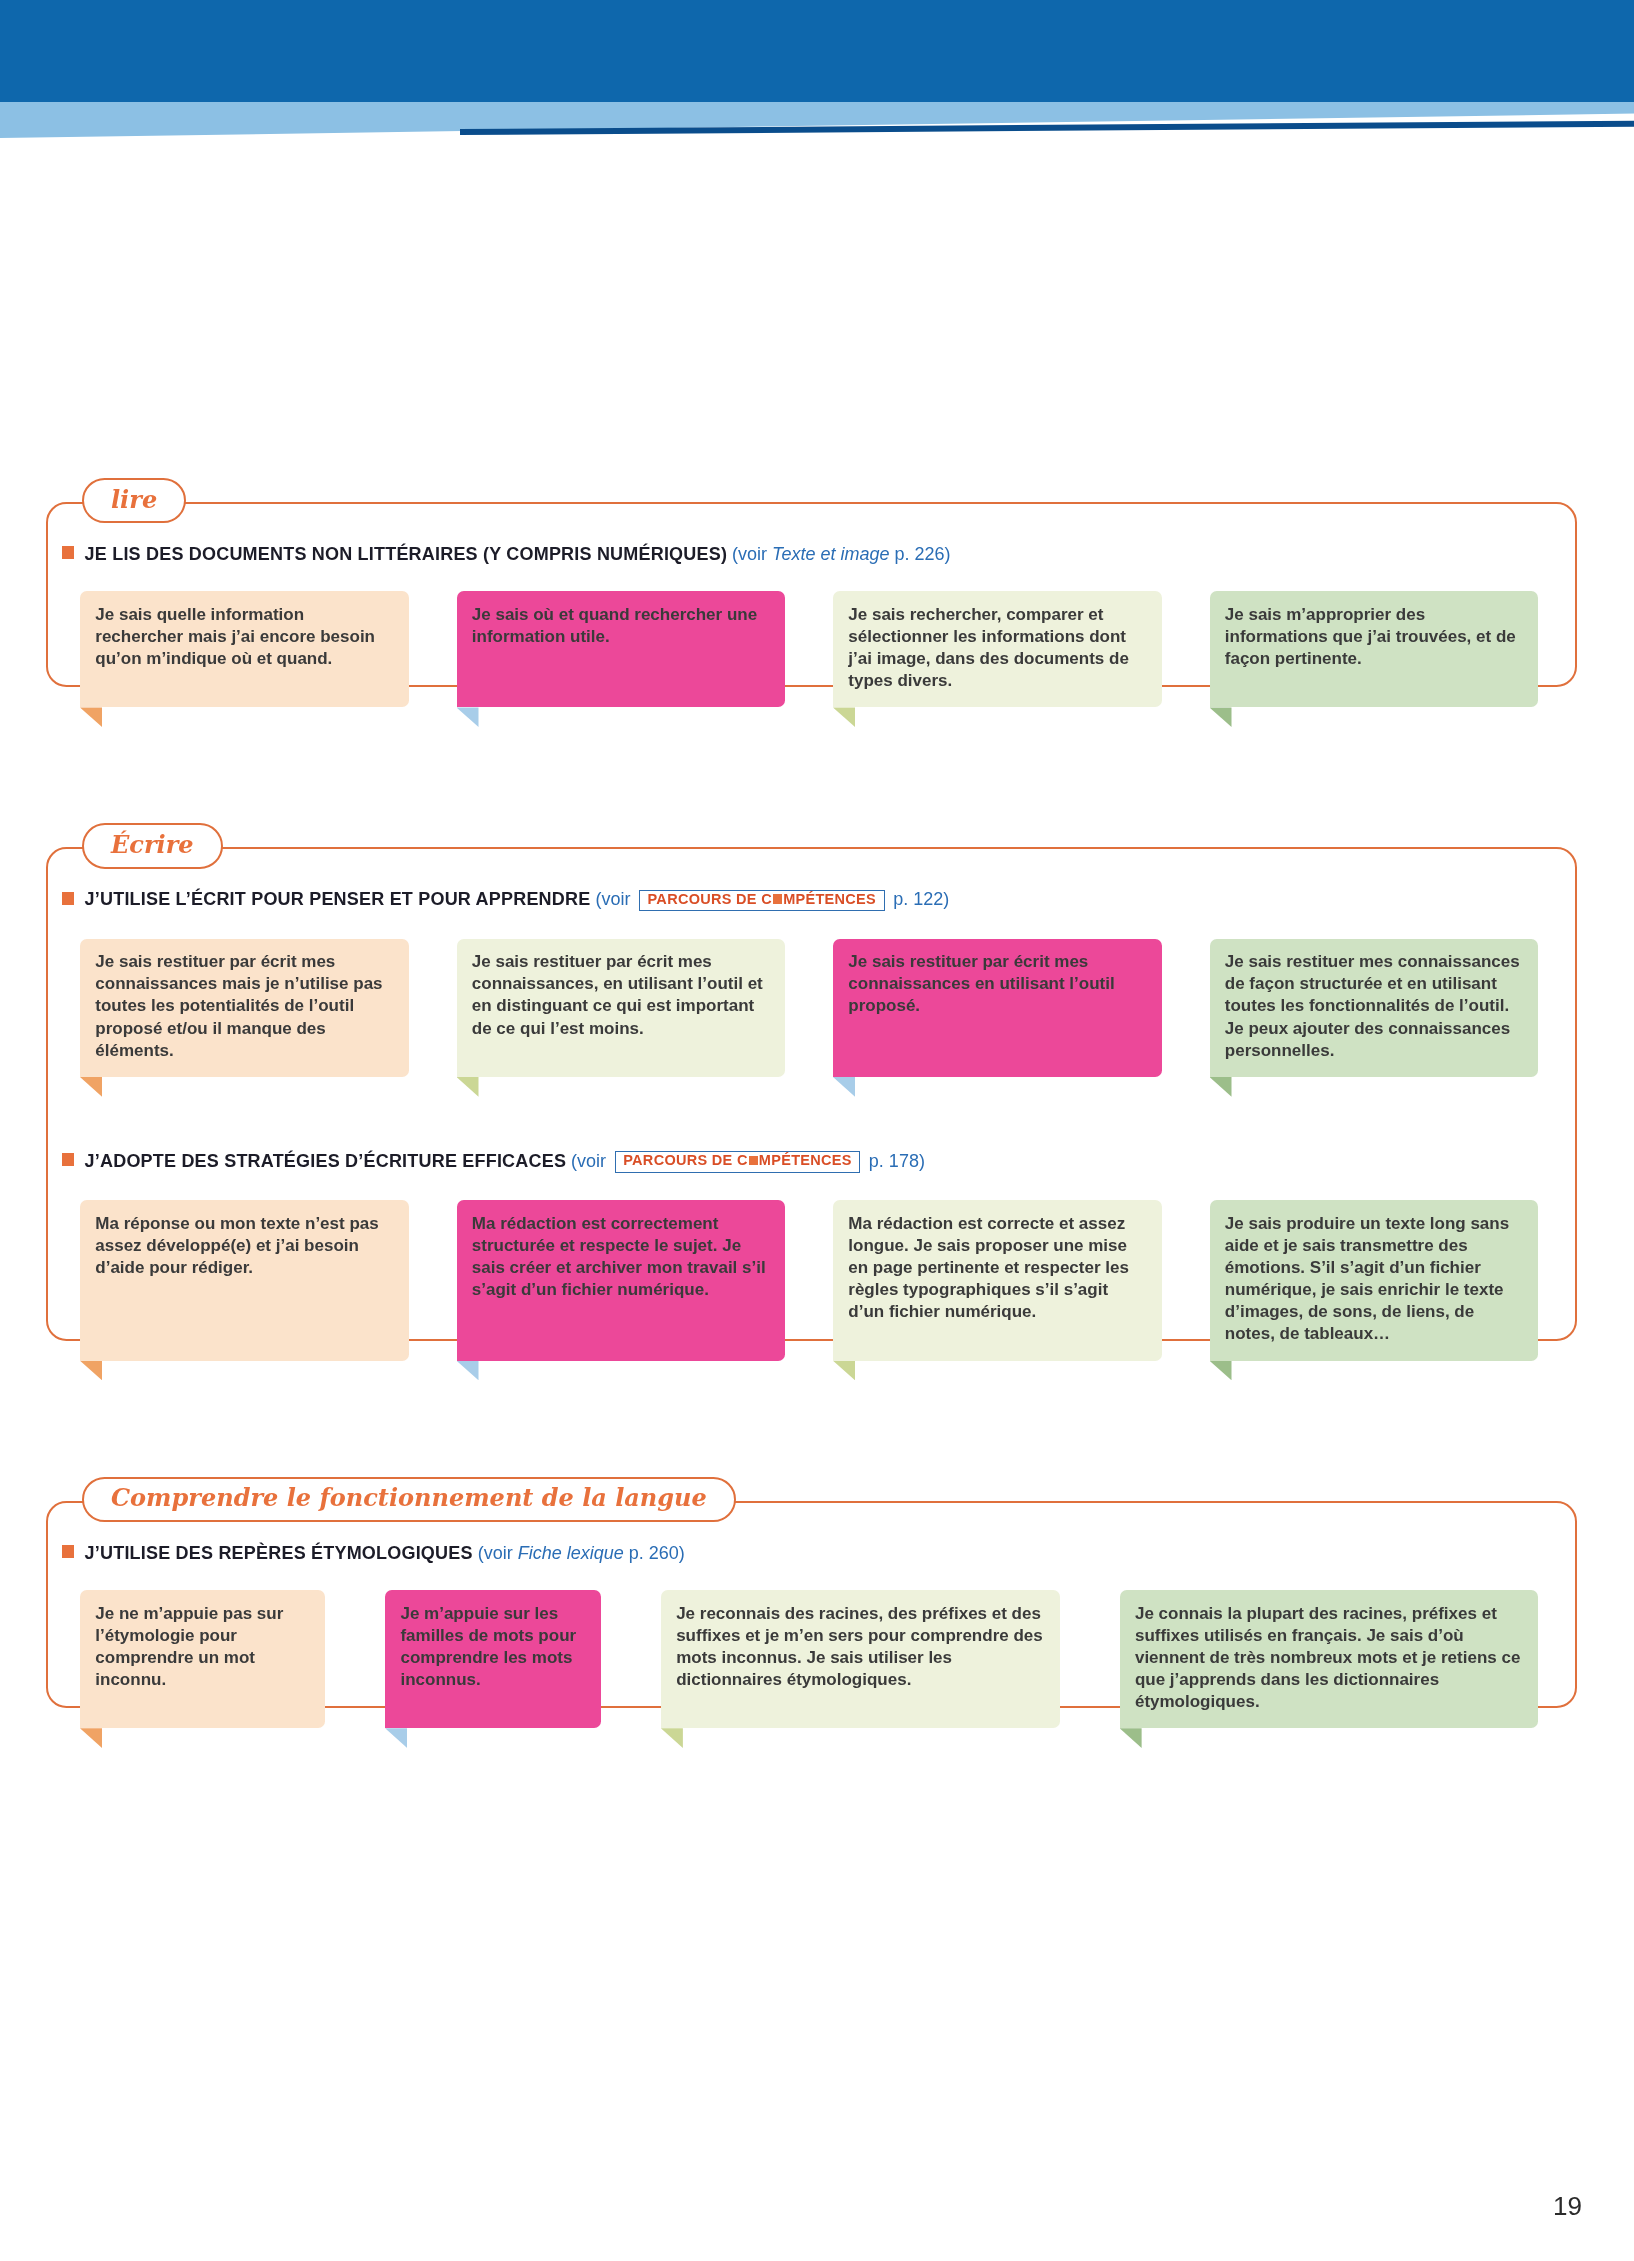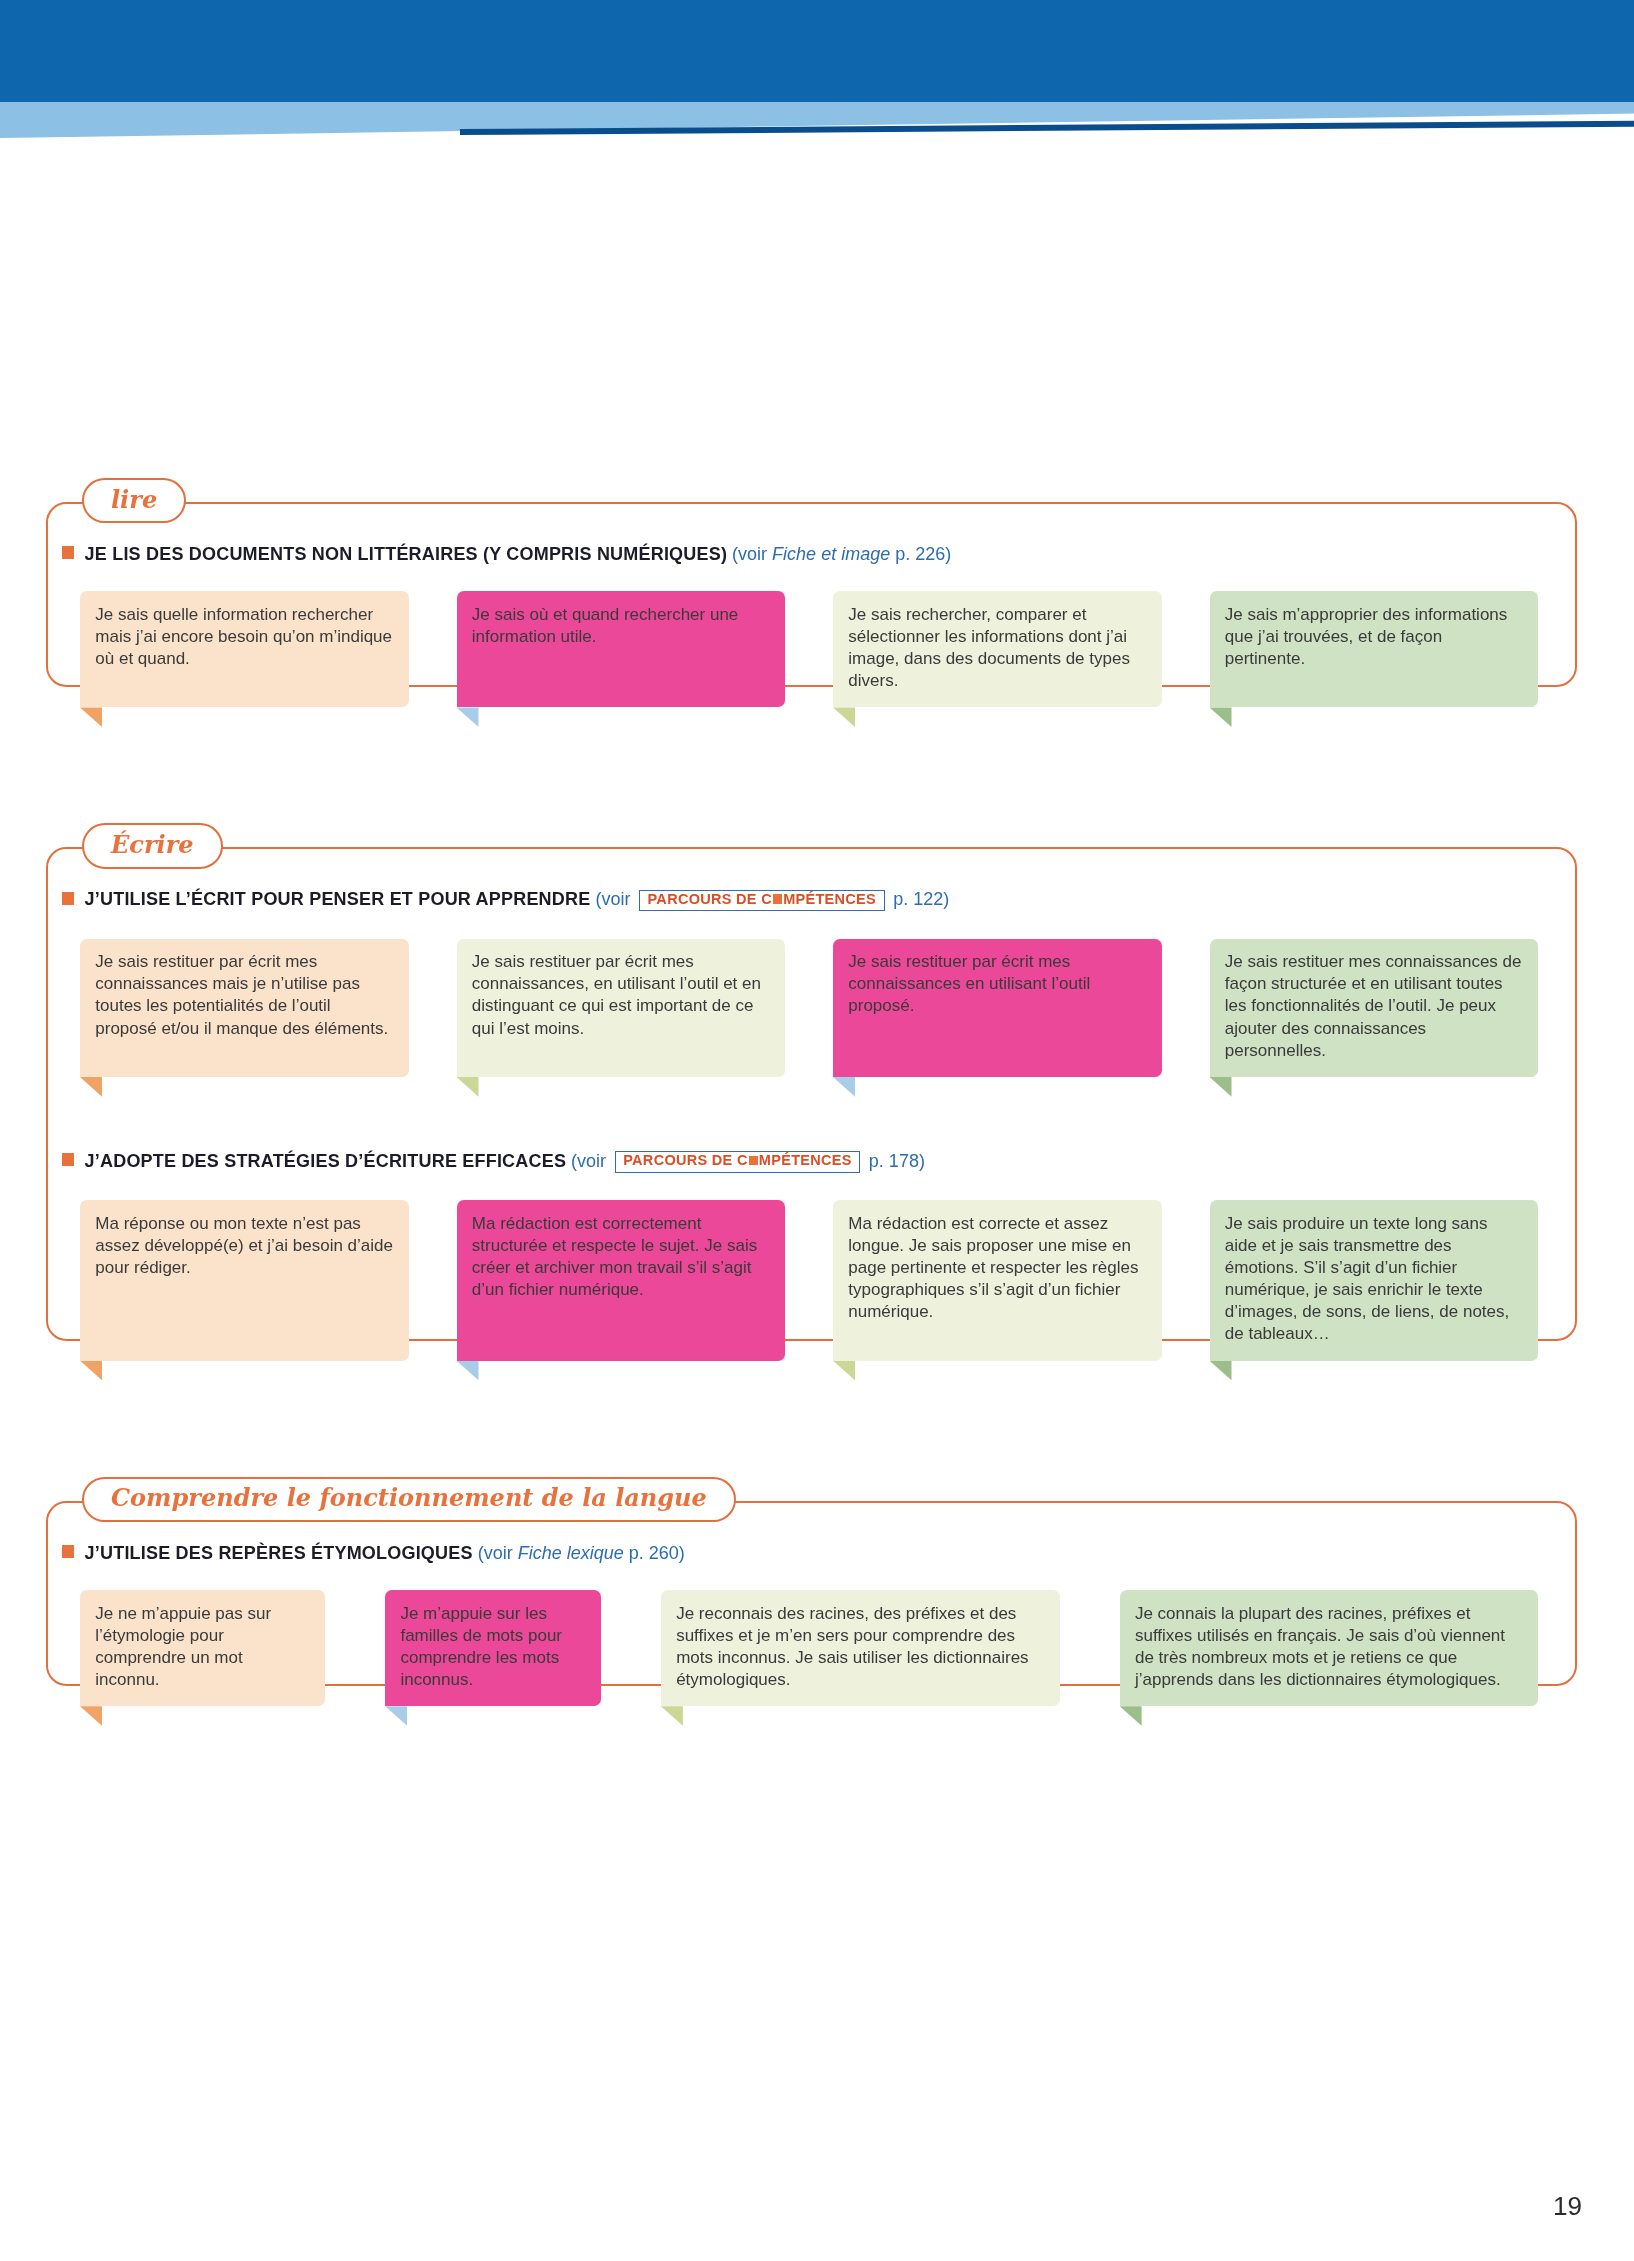--- a/index.html
+++ b/index.html
@@ -81,20 +81,21 @@
   }
   .badge-sq { display:inline-block; width:9.4px; height:9.4px; background:#e8713c; margin:0 0.9px; }
 
   
   .cards {
     display:grid;
     grid-template-columns:repeat(4,1fr);
     gap:48px;
     align-items:stretch;
     padding:0 37px 0 32px;
+    font-weight:bold;
   }
   .cards.s3 { grid-template-columns:0.75fr 0.66fr 1.22fr 1.28fr; gap:60px; }
   .cards.overhang { margin-bottom:-22px; }
   .cards.inner { margin-bottom:0; }
 
   .card {
     position:relative;
     border-radius:6.8px 6.8px 6.8px 0;
     padding:12.8px 15.3px 15.3px;
     font-size:17px;
@@ -127,21 +128,21 @@
   <div class="band-navy"></div>
 </div>
 
 <div class="content">
 
   <div class="section sec-1">
     <div class="section-tab">lire</div>
 
     <div class="heading">
       <span class="sq"></span>
-      <span class="txt"><span class="title">JE LIS DES DOCUMENTS NON LITTÉRAIRES (Y COMPRIS NUMÉRIQUES)</span><span class="ref"><span> (voir </span><span class="ref-italic">Fiche et image</span><span> p. 226)</span></span></span>
+      <span class="txt"><span class="title">JE LIS DES DOCUMENTS NON LITTÉRAIRES (Y COMPRIS NUMÉRIQUES)</span><span class="ref"><span> (voir </span><span class="ref-italic">Texte et image</span><span> p. 226)</span></span></span>
     </div>
 
     <div class="cards overhang">
       <div class="card lv1"><span>Je sais quelle information rechercher mais j’ai encore besoin qu’on m’indique où et quand.</span></div>
       <div class="card lv2"><span>Je sais où et quand rechercher une information utile.</span></div>
       <div class="card lv3"><span>Je sais rechercher, comparer et sélectionner les informations dont j’ai image, dans des documents de types divers.</span></div>
       <div class="card lv4"><span>Je sais m’approprier des informations que j’ai trouvées, et de façon pertinente.</span></div>
     </div>
   </div>
 

